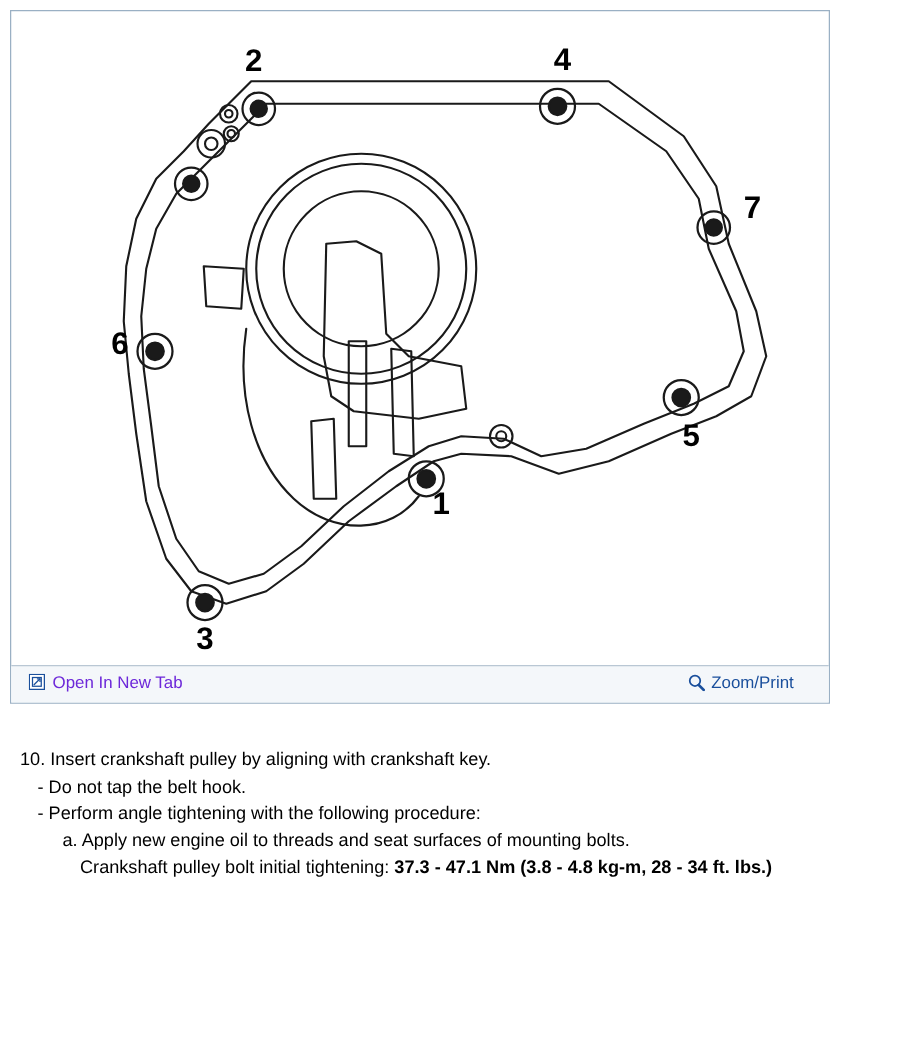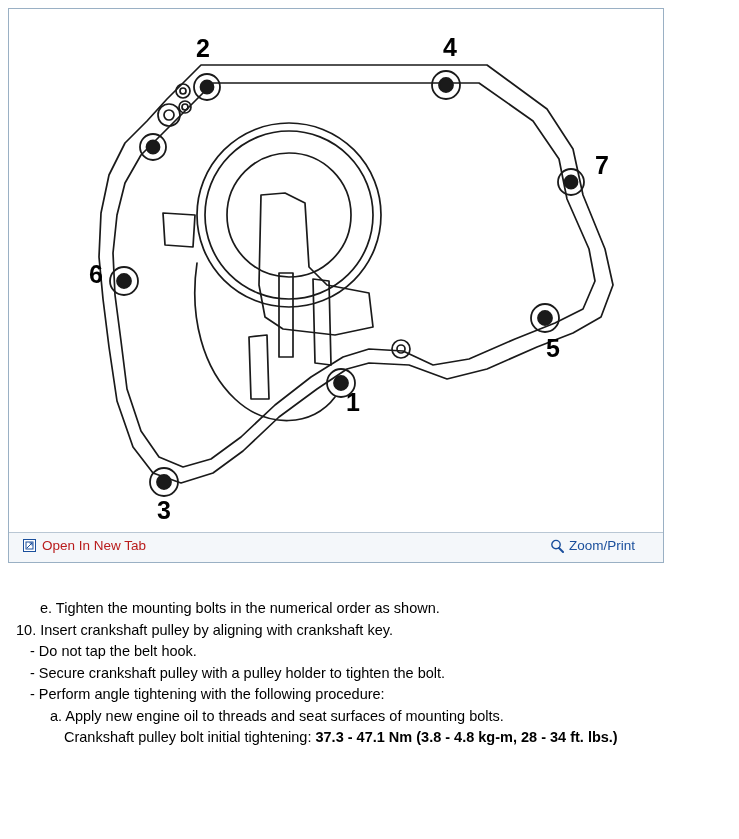--- a/index.html
+++ b/index.html
@@ -48,21 +48,21 @@
     background: #f4f7fa;
     box-sizing: border-box;
   }
   .tb-left {
     position: absolute;
     left: 14px;
     top: 5px;
     display: flex;
     align-items: center;
     gap: 6px;
-    color: #b91c1c;
+    color: #6d28d9;
     font-size: 13.5px;
     cursor: pointer;
   }
   .tb-right {
     position: absolute;
     right: 28px;
     top: 5px;
     display: flex;
     align-items: center;
     gap: 5px;
@@ -195,23 +195,21 @@
             <path d="M9 9 L13 13" stroke="#1a4f9c" stroke-width="2" stroke-linecap="round"></path>
           </svg>
         </span>
         <span class="tb-label">Zoom/Print</span>
       </div>
     </div>
   </div>
 
   <div class="instructions">
     <div id="instruction-lines">
-        <div class="line ind-1">e. Tighten the mounting bolts in the numerical order as shown.</div>
         <div class="line ind-0">10. Insert crankshaft pulley by aligning with crankshaft key.</div>
         <div class="line ind-2">- Do not tap the belt hook.</div>
-        <div class="line ind-2">- Secure crankshaft pulley with a pulley holder to tighten the bolt.</div>
         <div class="line ind-2">- Perform angle tightening with the following procedure:</div>
         <div class="line ind-3">a. Apply new engine oil to threads and seat surfaces of mounting bolts.</div>
       </div>
     <div class="line ind-4"><span>Crankshaft pulley bolt initial tightening: </span><span class="bold-val">37.3 - 47.1 Nm (3.8 - 4.8 kg-m, 28 - 34 ft. lbs.)</span></div>
   </div>
 
 </div>
 
 </body></html>

